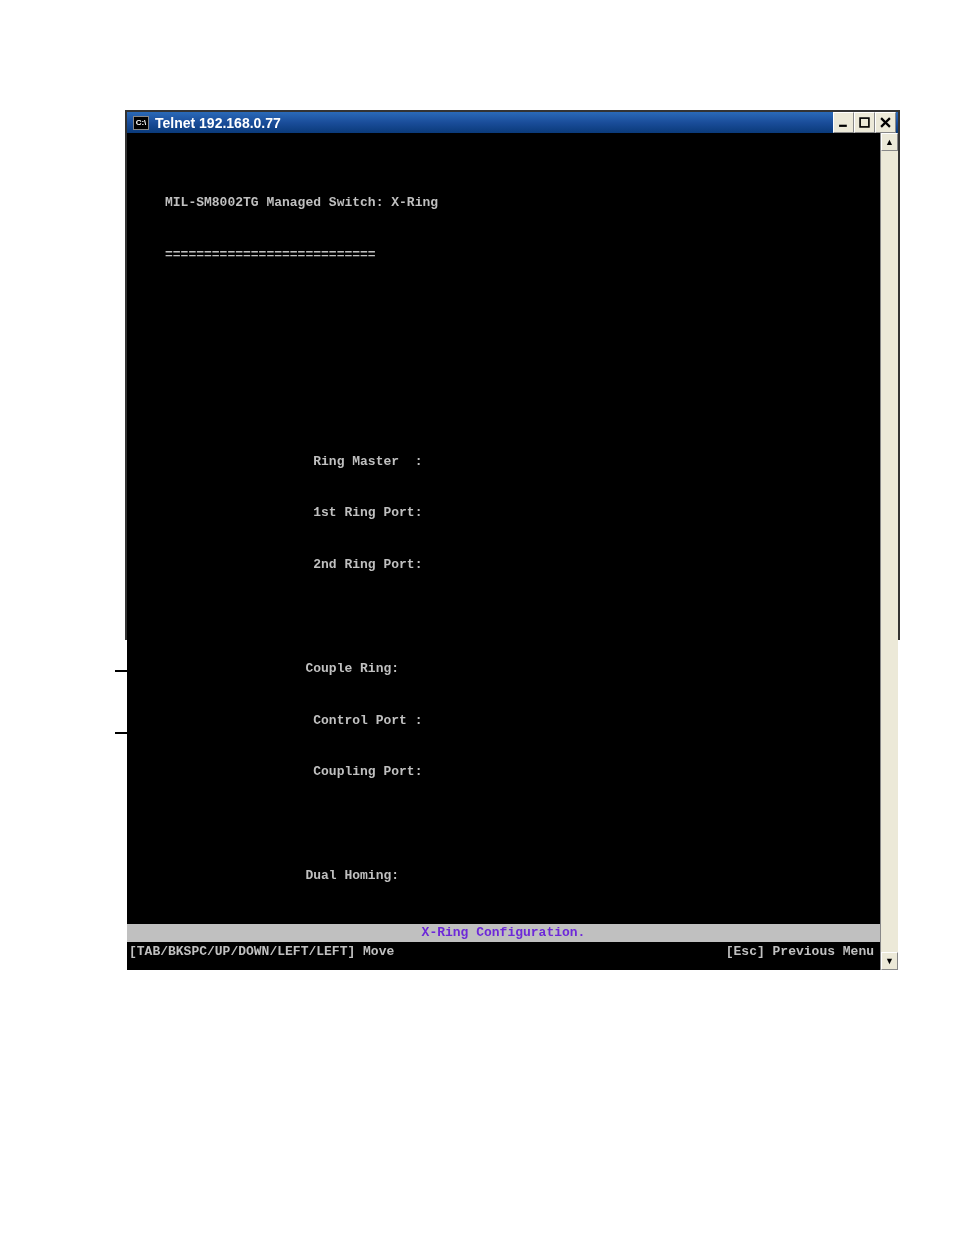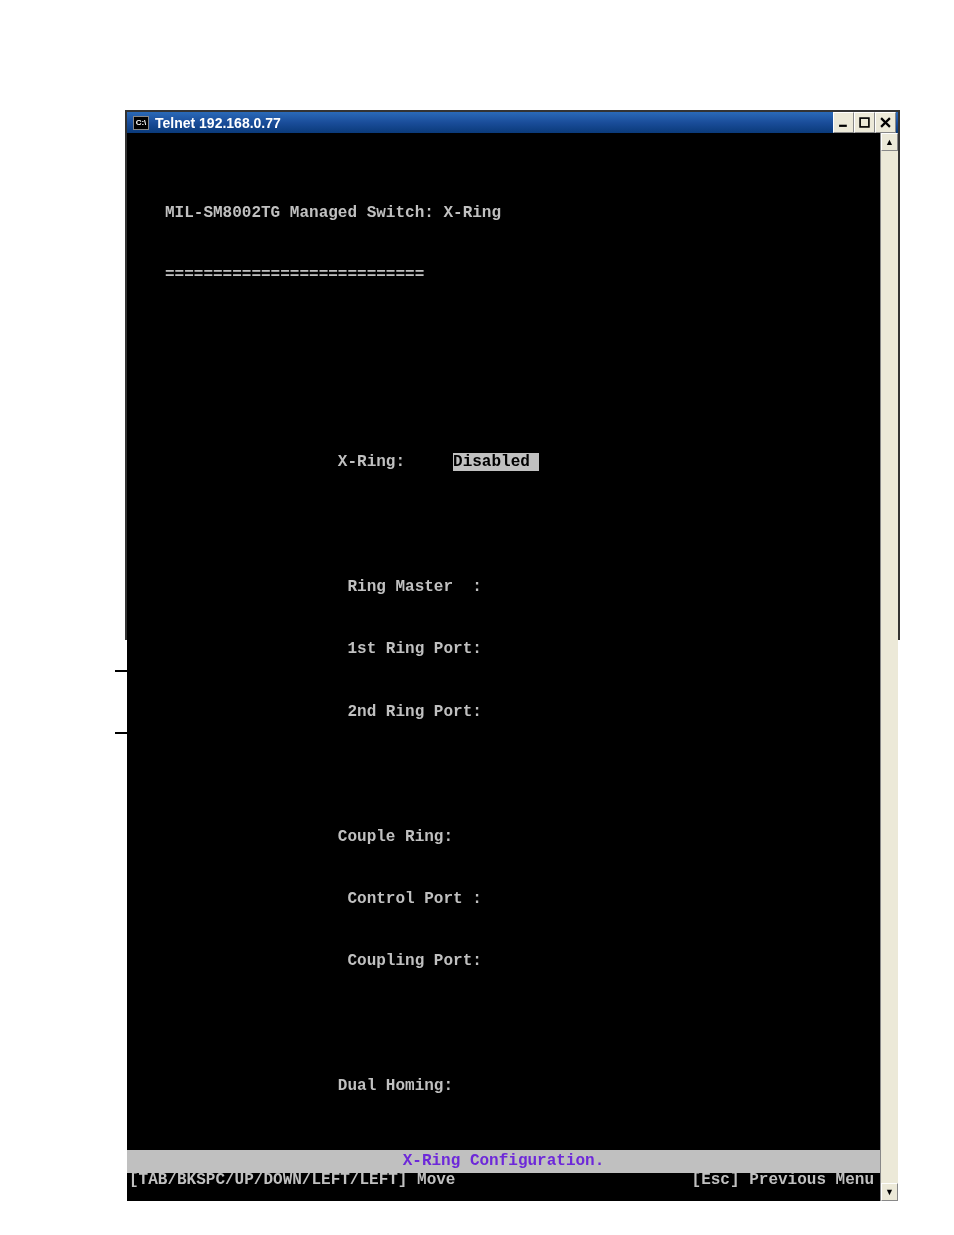--- a/index.html
+++ b/index.html
@@ -66,21 +66,21 @@
     .content-area {
       flex: 1;
       display: flex;
       background: #000;
     }
     .terminal {
       flex: 1;
       background: #000;
       color: #c0c0c0;
       font-family: "Courier New", Consolas, monospace;
-      font-size: 16px;
+      font-size: 13px;
       font-weight: bold;
       line-height: 1.3;
       padding: 28px 0 0 0;
       white-space: pre;
       position: relative;
     }
     .term-line { padding-left: 38px; min-height: 18px; }
     .sel {
       background: #c0c0c0;
       color: #000;
@@ -161,21 +161,20 @@
             </svg>
         </div>
       </div>
     </div>
     <div class="content-area">
       <div class="terminal">
         <div class="term-line">MIL-SM8002TG Managed Switch: X-Ring</div>
         <div class="term-line">===========================</div>
         <div class="term-line"> </div>
         <div class="term-line"> </div>
-        <div class="term-line">                  <span>X-Ring:</span>     <span class="sel">Disabled </span></div>
         <div class="term-line"> </div>
         <div class="term-line">                   <span>Ring Master  :</span></div>
         <div class="term-line">                   <span>1st Ring Port:</span></div>
         <div class="term-line">                   <span>2nd Ring Port:</span></div>
         <div class="term-line"> </div>
         <div class="term-line">                  <span>Couple Ring:</span></div>
         <div class="term-line">                   <span>Control Port :</span></div>
         <div class="term-line">                   <span>Coupling Port:</span></div>
         <div class="term-line"> </div>
         <div class="term-line">                  <span>Dual Homing:</span></div>

